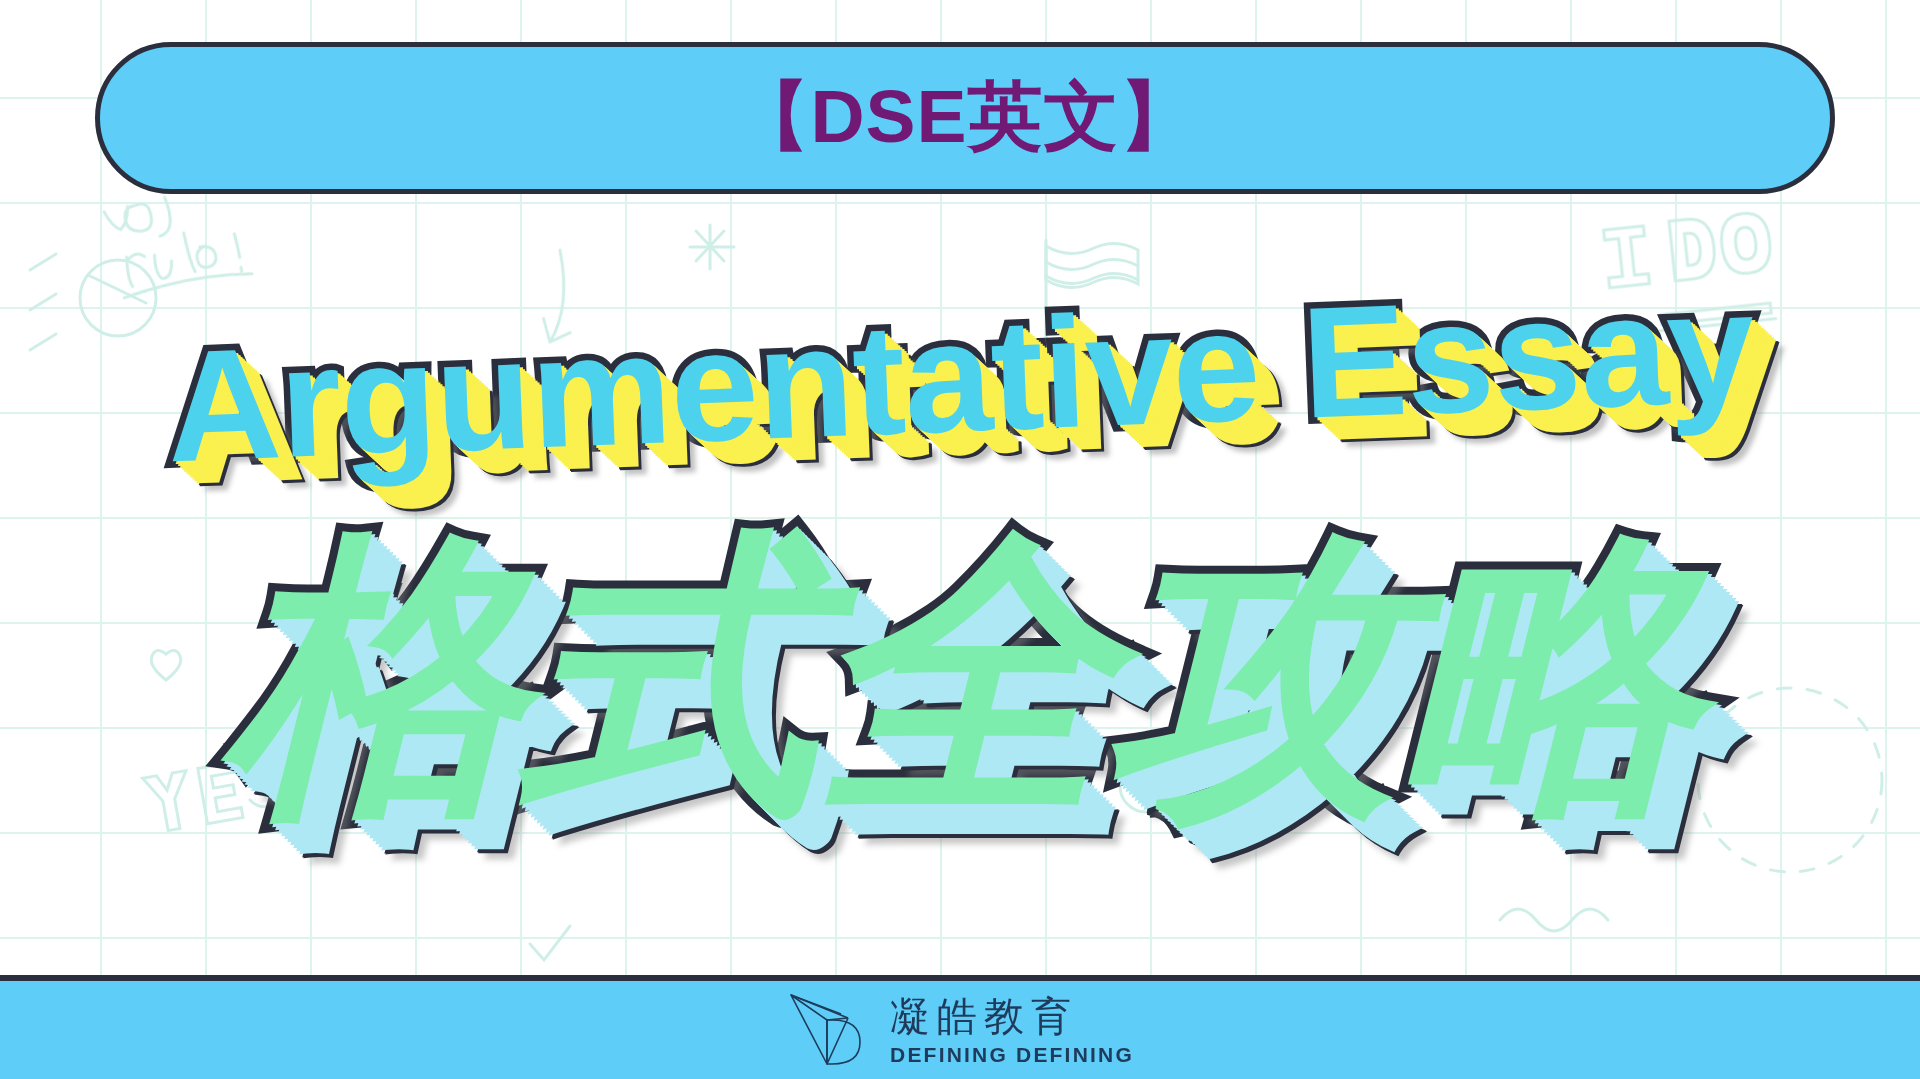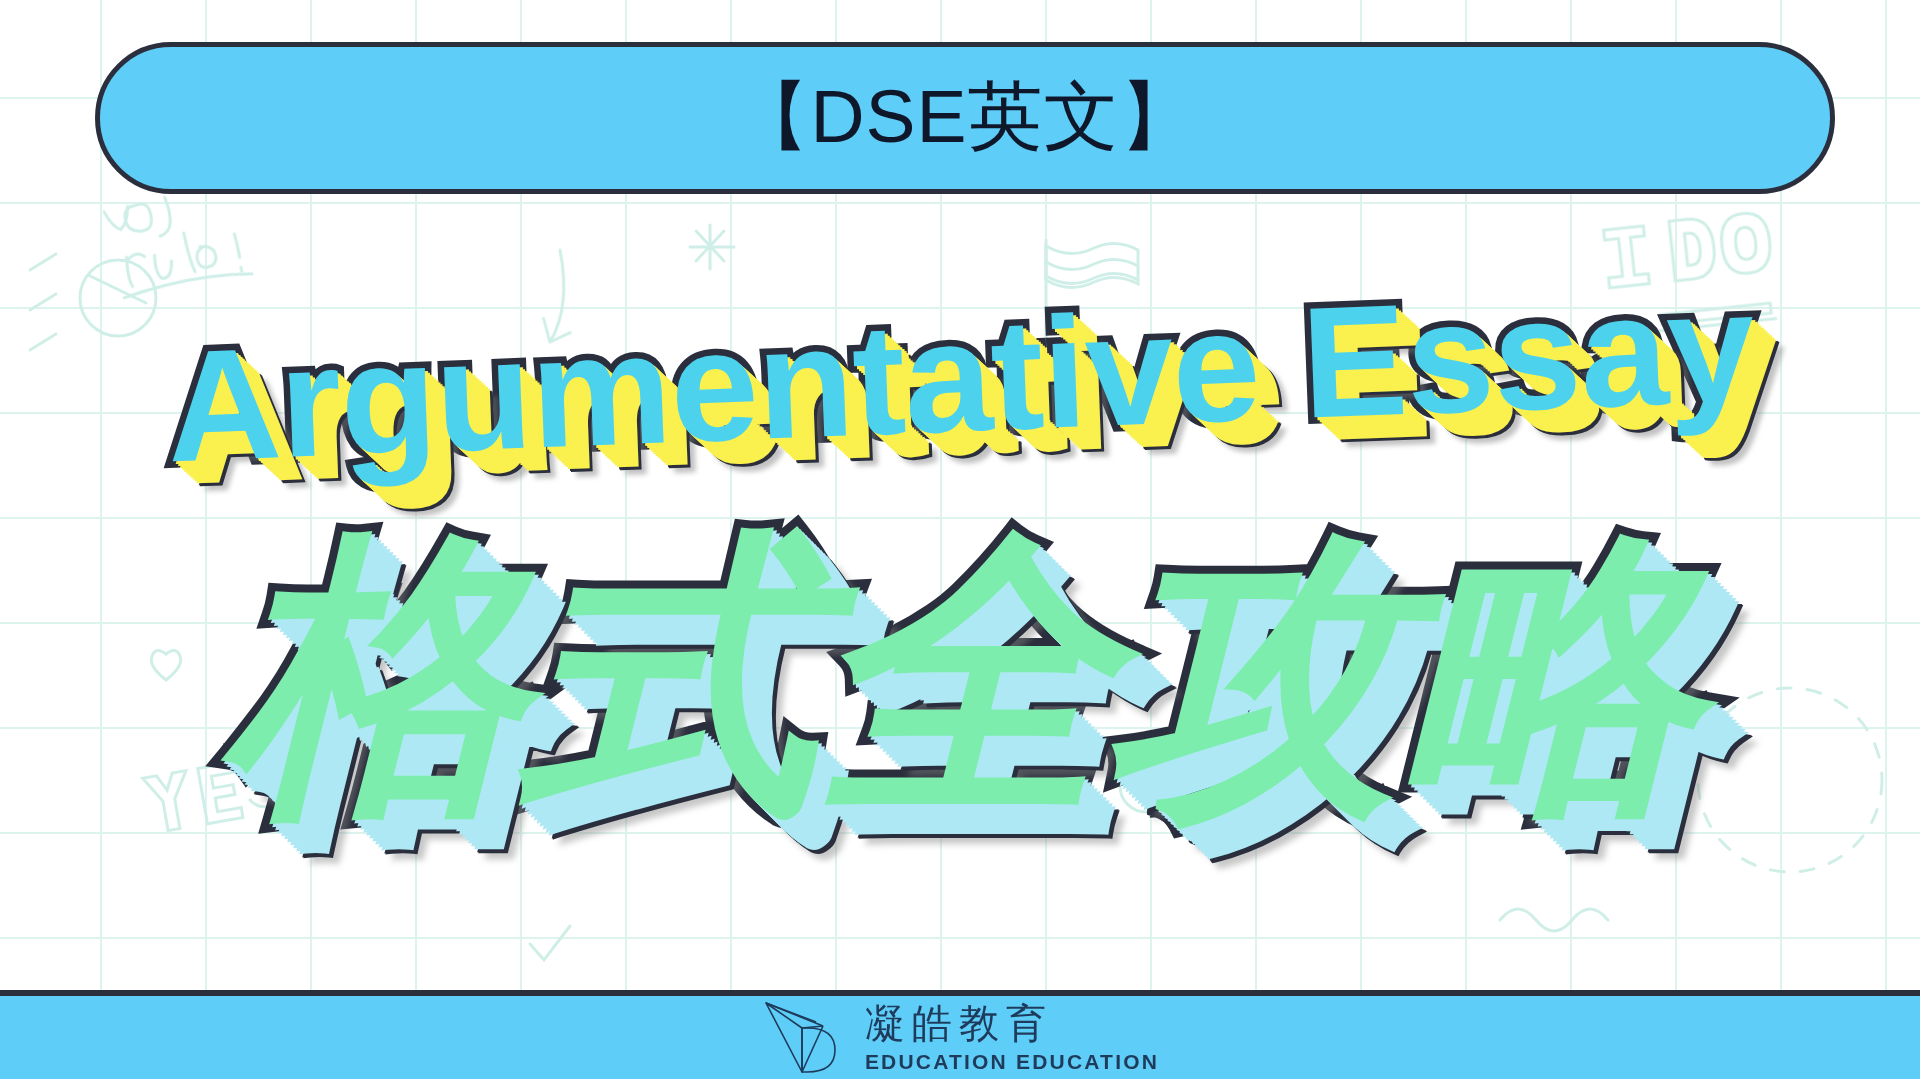--- a/index.html
+++ b/index.html
@@ -24,23 +24,23 @@
   
   #top-pill{
     position:absolute;left:95px;top:42px;width:1740px;height:152px;
     background:#5ECDF8;
     border:5px solid #2b2f3d;
     border-radius:80px;
     box-sizing:border-box;
     display:flex;align-items:center;justify-content:center;
   }
   #top-pill-label{
-    color:#0f172a;
+    color:#701a75;
     font-size:75px;
-    font-weight:normal;
+    font-weight:bold;
     letter-spacing:1px;
     line-height:1;
     white-space:nowrap;
     transform:translateY(-2px);
   }
 
   
   #headline-en-wrap{
     position:absolute;left:0;top:268px;width:1920px;height:215px;
     transform:rotate(-2.2deg);
@@ -83,21 +83,21 @@
       12px 12px 0 #AEE8F5, 15px 15px 0 #AEE8F5, 18px 18px 0 #AEE8F5,
       21px 21px 0 #AEE8F5, 24px 24px 0 #AEE8F5, 27px 27px 0 #AEE8F5,
       30px 30px 0 #AEE8F5,
       33px 33px 0 #2b2f3d, 34px 34px 0 #2b2f3d,
       40px 40px 6px rgba(130,130,130,.45);
     font-style: italic;
   }
 
   
   #footer-bar{
-    position:absolute;left:0;bottom:0;width:1920px;height:89px;
+    position:absolute;left:0;bottom:0;width:1920px;height:104px;
     background:#5ECDF8;
     border-top:6px solid #2b2f3d;
     box-sizing:border-box;
     display:flex;align-items:center;justify-content:center;gap:18px;
   }
   #footer-logo-mark{width:86px;height:80px;flex:none;}
   #footer-logo-text{display:flex;flex-direction:column;align-items:flex-start;}
   #footer-brand-cn{
     color:#1f3b5c;font-size:40px;line-height:1;letter-spacing:7px;
     font-family:"DejaVu Sans","Liberation Sans",sans-serif;
@@ -206,15 +206,15 @@
       <path d="M5 5 L41 30 L41 74 L5 5 Z"></path>
       <path d="M5 5 L62 28"></path>
       <path d="M5 5 L55 24"></path>
       <path d="M41 30 L62 28"></path>
       <path d="M41 30 L41 74 L46 74 Q74 74 74 52 Q74 30 46 30 Z"></path>
       <path d="M41 74 L62 28"></path>
     </g>
   </svg>
   <div id="footer-logo-text">
     <span id="footer-brand-cn">凝皓教育</span>
-    <span id="footer-brand-en">EDUCATION EDUCATION</span>
+    <span id="footer-brand-en">DEFINING DEFINING</span>
   </div>
 </div>
 
 </body></html>

